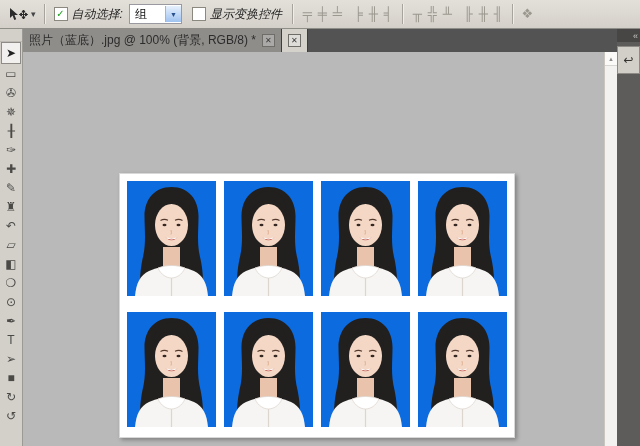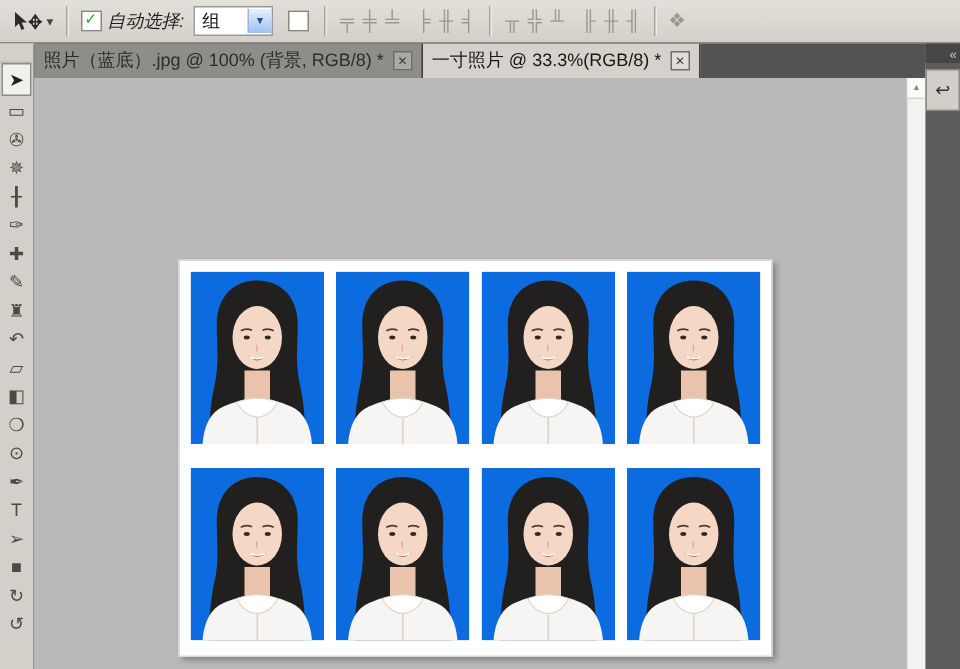--- a/index.html
+++ b/index.html
@@ -74,20 +74,21 @@
 
     <span class="cb">✓</span>
     <span class="ob-label">自动选择:</span>
 
     <span class="combo">
       <span class="combo-value">组</span>
       <span class="combo-btn">▼</span>
     </span>
 
     <span class="cb" style="color:transparent"></span>
+    <span class="ob-label">显示变换控件</span>
 
     <span class="ob-divider"></span>
     <span class="align-icons">
         <span class="opt-icon">╤</span>
         <span class="opt-icon">╪</span>
         <span class="opt-icon triple-end">╧</span>
         <span class="opt-icon">╞</span>
         <span class="opt-icon">╫</span>
         <span class="opt-icon">╡</span>
         <span class="ob-divider"></span>
@@ -128,21 +129,20 @@
         <div class="tool">↺</div>
       </div>
 
     <div class="center">
       <div class="tabbar">
           <div class="tab inactive">
             <span class="tab-label">照片（蓝底）.jpg @ 100% (背景, RGB/8) *</span>
             <span class="tab-close">✕</span>
           </div>
           <div class="tab active">
-            <span class="tab-label">一寸照片 @ 33.3%(RGB/8) *</span>
             <span class="tab-close">✕</span>
           </div>
         </div>
       <div class="canvas-row">
         <div class="canvas">
           <div class="photo-sheet">
               <div class="id-photo">
                 <svg viewBox="0 0 89 115" width="89" height="115" xmlns="http://www.w3.org/2000/svg">
                   <rect width="89" height="115" fill="#0b6bdf"></rect>
                   <path d="M44.5,6 C27,6 17.5,19 17.5,35 C17.5,50 19.5,62 15.5,78 C13.5,88 12.5,98 12.5,115 L76.5,115 C76.5,98 75.5,88 73.5,78 C69.5,62 71.5,50 71.5,35 C71.5,19 62,6 44.5,6 Z" fill="#221f1f"></path>

